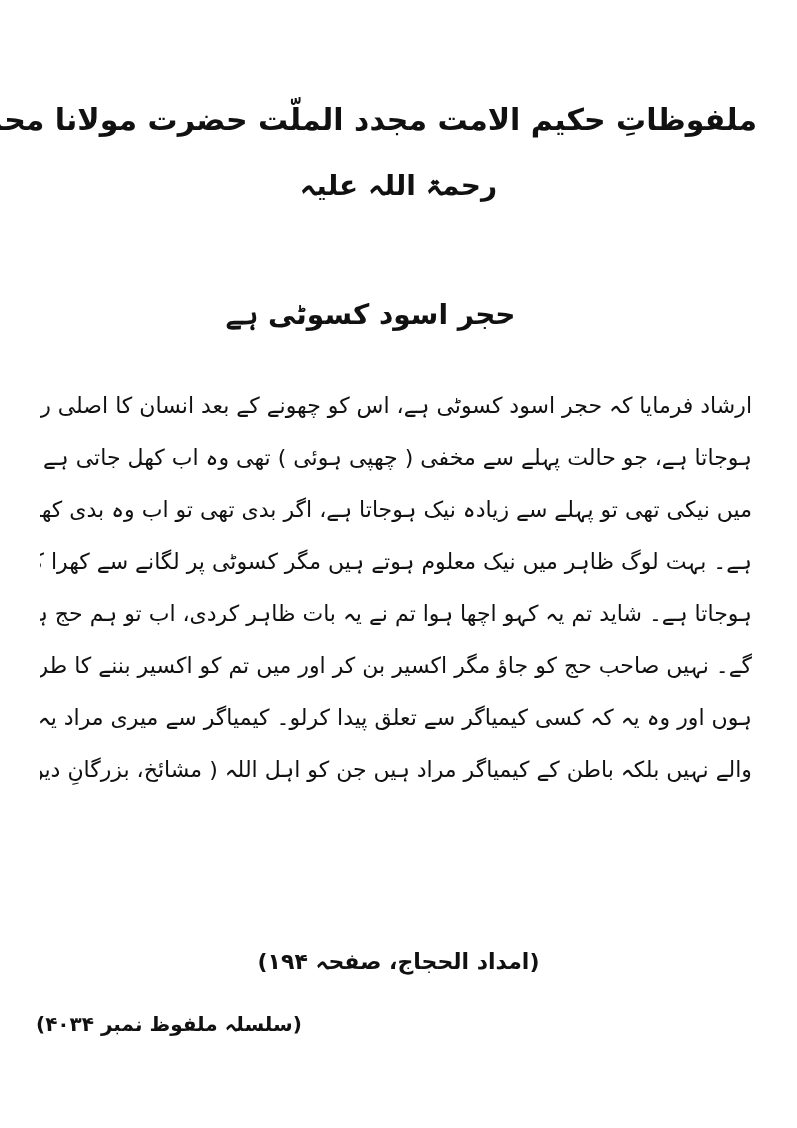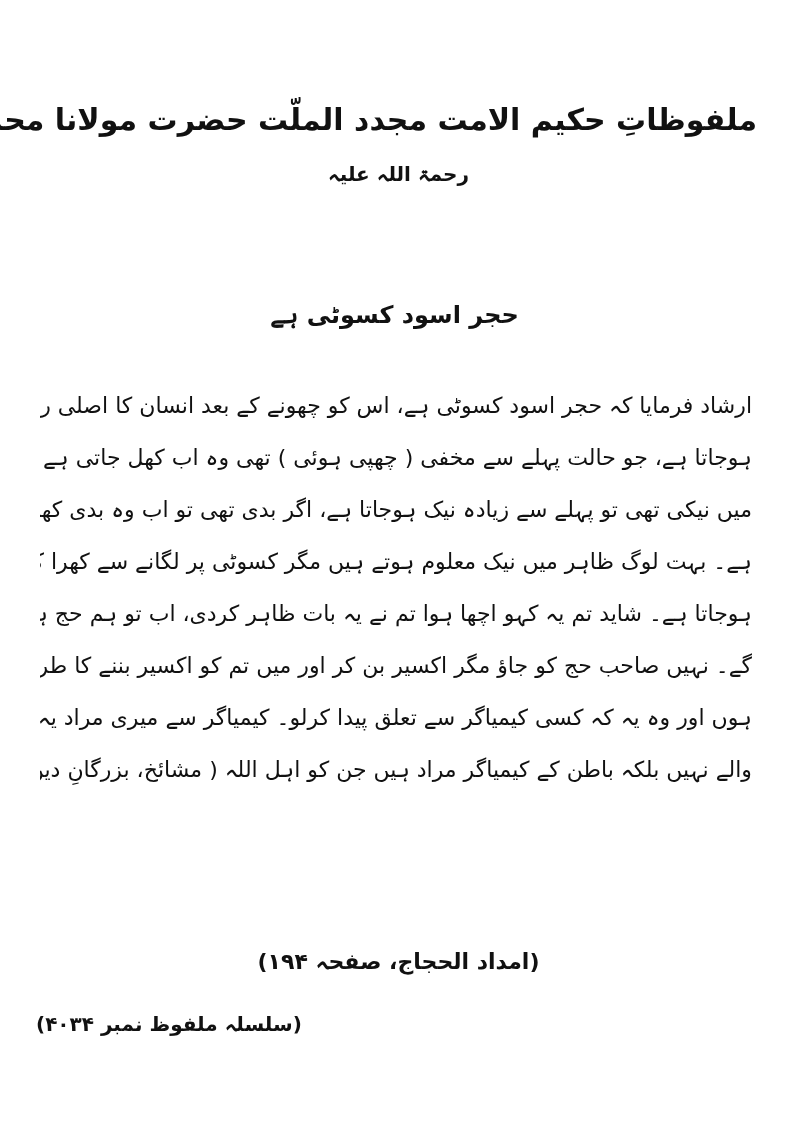--- a/index.html
+++ b/index.html
@@ -26,31 +26,30 @@
     position: absolute;
     left: 40px;
     width: 717px;
     text-align: center;
     font-weight: bold;
     font-size: 30px;
     line-height: 44px;
     white-space: nowrap;
   }
   #title1 { top: 98px; }
-  #title2 { top: 152px; font-size: 20px; }
+  #title2 { top: 164px; font-size: 28px; }
   #heading {
     position: absolute;
     left: 0;
     width: 741px;
     top: 290px;
     text-align: center;
     font-weight: bold;
-    font-size: 24px;
+    font-size: 28px;
     line-height: 50px;
-    margin-left: 24px;
   }
   .body-text {
     position: absolute;
     left: 40px;
     top: 380px;
     width: 712px;
   }
   .body-line {
     height: 52px;
     font-size: 22px;

